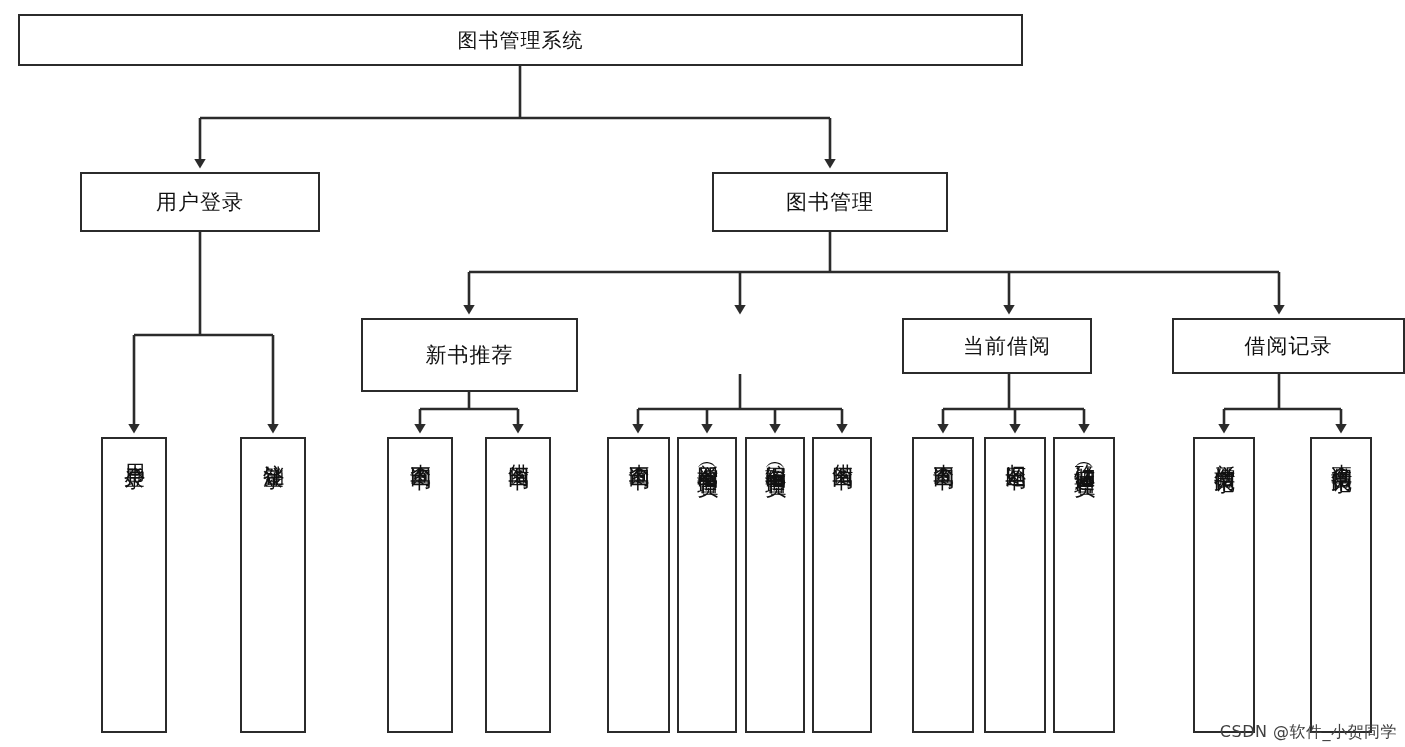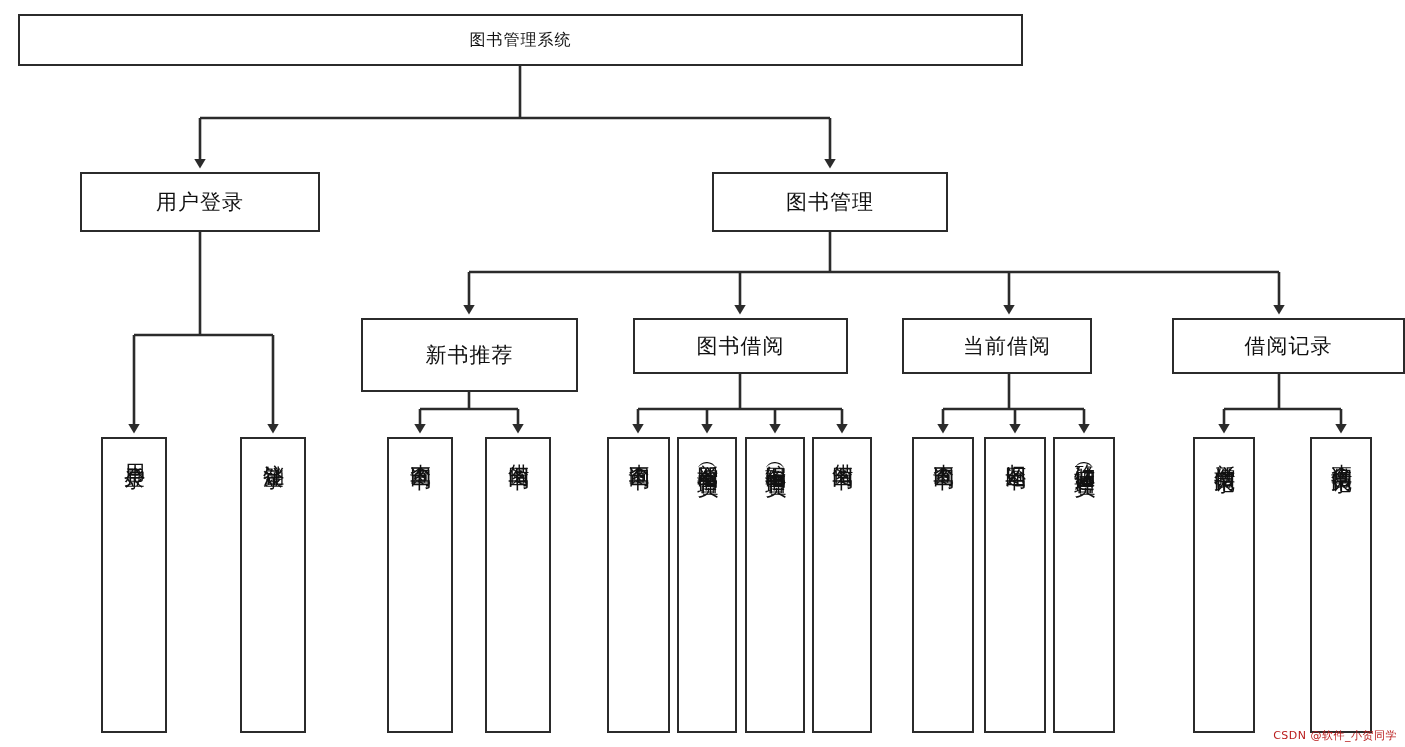--- a/index.html
+++ b/index.html
@@ -32,42 +32,42 @@
     display: flex;
     align-items: center;
     justify-content: center;
     color: #111111;
   }
   .node.h {
     font-size: 21px;
     letter-spacing: 1px;
   }
   .node.root {
-    font-size: 16px;
+    font-size: 20px;
   }
   .node.v {
     padding: 8px 0;
     align-items: flex-start;
     justify-content: center;
   }
   .vtext {
     writing-mode: vertical-rl;
     text-orientation: upright;
     font-size: 21px;
     line-height: 1.22;
     letter-spacing: 2px;
     white-space: nowrap;
     color: #111111;
   }
   .watermark {
     position: absolute;
     right: 8px;
     bottom: 4px;
-    font-size: 11px;
-    color: #b91c1c;
+    font-size: 16px;
+    color: #404040;
     letter-spacing: 0.5px;
     white-space: nowrap;
   }
 </style>
 </head>
 <body>
 
 <div id="canvas">
 
   <svg id="wires" viewBox="0 0 1405 747" width="1405" height="747" aria-hidden="true">
@@ -129,23 +129,20 @@
   <div class="node h" id="n-l2-0" style="left: 80px; top: 172px; width: 240px; height: 60px;">
     <span>用户登录</span>
   </div>
   <div class="node h" id="n-l2-1" style="left: 712px; top: 172px; width: 236px; height: 60px; text-align: center;">
     <span>图书管理</span>
   </div>
 
   <div class="node h" id="n-l3-0" style="left: 361px; top: 318px; width: 217px; height: 74px;">
     <span>新书推荐</span>
   </div>
-  <div class="node h" id="n-l3-1" style="left: 633px; top: 318px; width: 215px; height: 56px;">
-    <span>图书借阅</span>
-  </div>
   <div class="node h" id="n-l3-2" style="left: 902px; top: 318px; width: 190px; height: 56px; padding-left: 20px;">
     <span>当前借阅</span>
   </div>
   <div class="node h" id="n-l3-3" style="left: 1172px; top: 318px; width: 233px; height: 56px;">
     <span>借阅记录</span>
   </div>
 
   <div class="node v" id="n-lf-0" style="left: 101px; top: 437px; width: 66px; height: 296px;">
     <span class="vtext">用户登录</span>
   </div>

